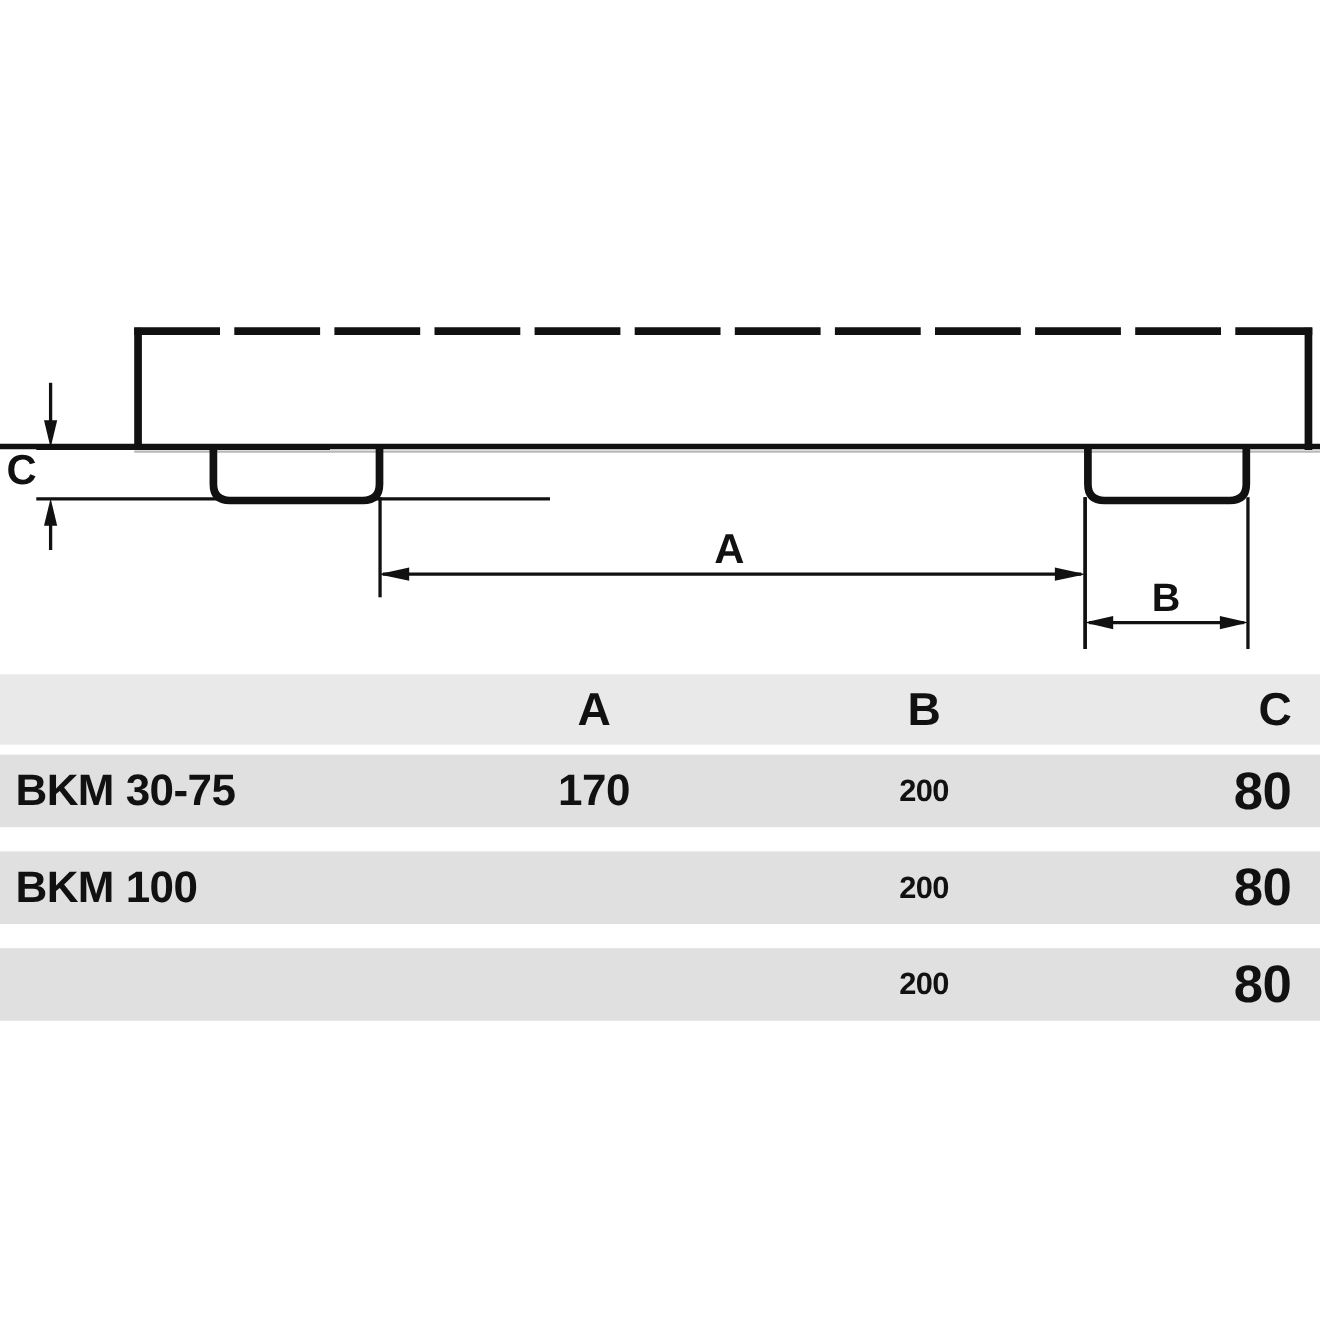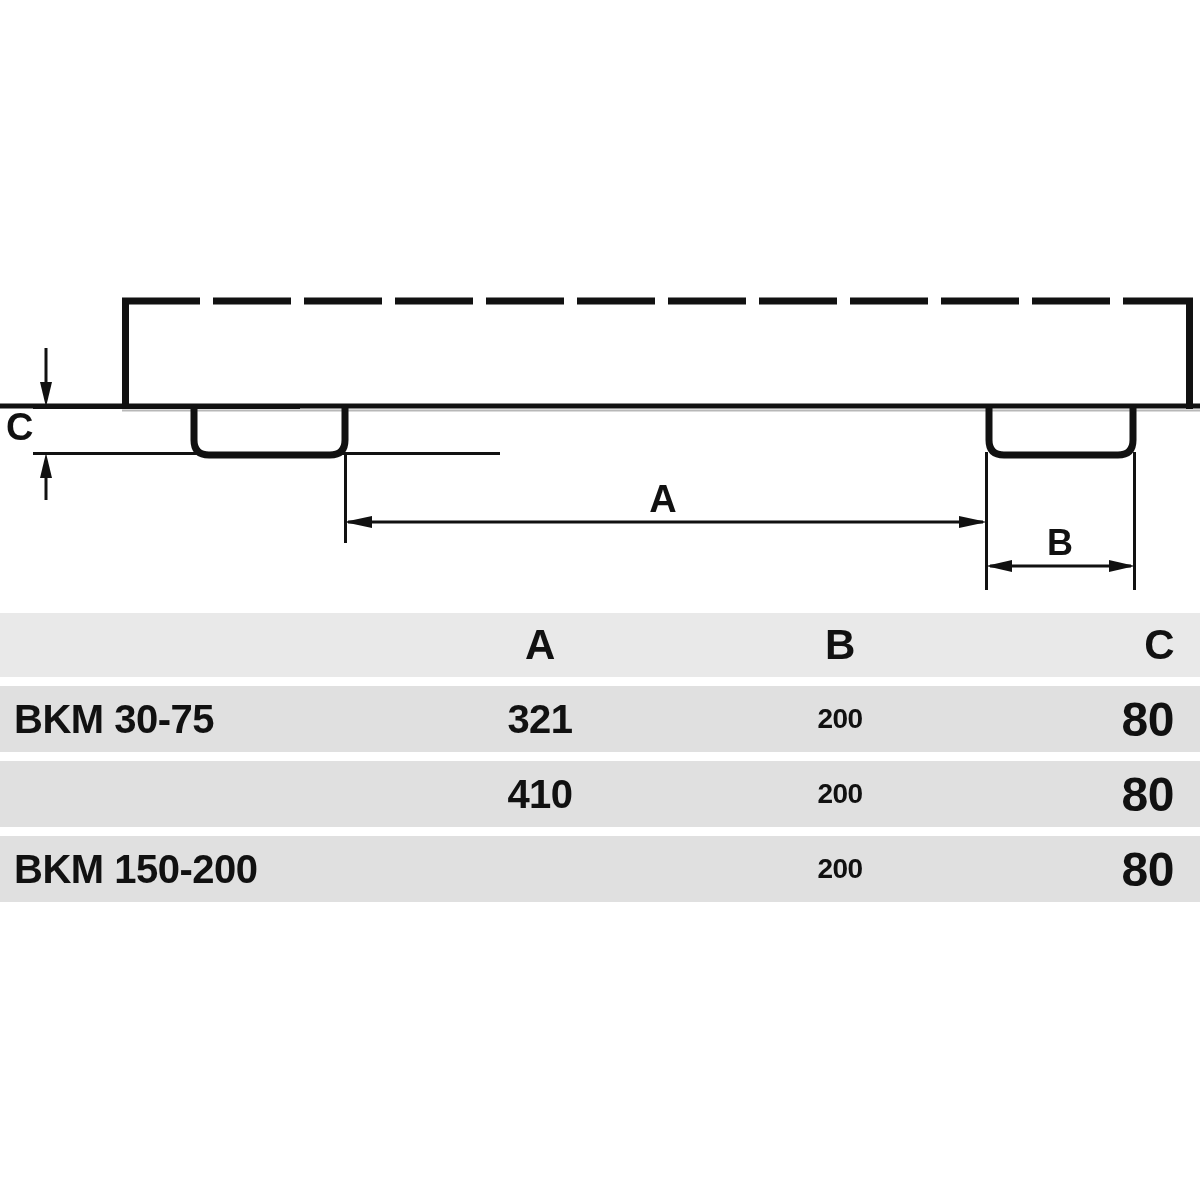--- a/index.html
+++ b/index.html
@@ -40,21 +40,21 @@
     box-sizing: border-box;
   }
   .trow-header {
     height: 64px;
     background: #e9e9e9;
     margin-bottom: 9px;
   }
   .trow-data {
     height: 66px;
     background: #e0e0e0;
-    margin-bottom: 9px;
+    margin-bottom: 22px;
   }
   .cell {
     position: absolute;
     top: 0;
     height: 100%;
     display: flex;
     align-items: center;
     color: #111111;
     font-weight: bold;
     letter-spacing: -0.5px;
@@ -143,31 +143,30 @@
 
     <div class="trow trow-header">
       <div class="cell cell-name"></div>
       <div class="cell cell-a">A</div>
       <div class="cell cell-b">B</div>
       <div class="cell cell-c">C</div>
     </div>
 
     <div class="trow trow-data">
       <div class="cell cell-name">BKM 30-75</div>
-      <div class="cell cell-a">321</div>
+      <div class="cell cell-a">170</div>
       <div class="cell cell-b">200</div>
       <div class="cell cell-c">80</div>
     </div>
 
     <div class="trow trow-data">
-      <div class="cell cell-a">410</div>
+      <div class="cell cell-name">BKM 100</div>
       <div class="cell cell-b">200</div>
       <div class="cell cell-c">80</div>
     </div>
 
     <div class="trow trow-data">
-      <div class="cell cell-name">BKM 150-200</div>
       <div class="cell cell-b">200</div>
       <div class="cell cell-c">80</div>
     </div>
 
   </div>
 </div>
 
 </body></html>

